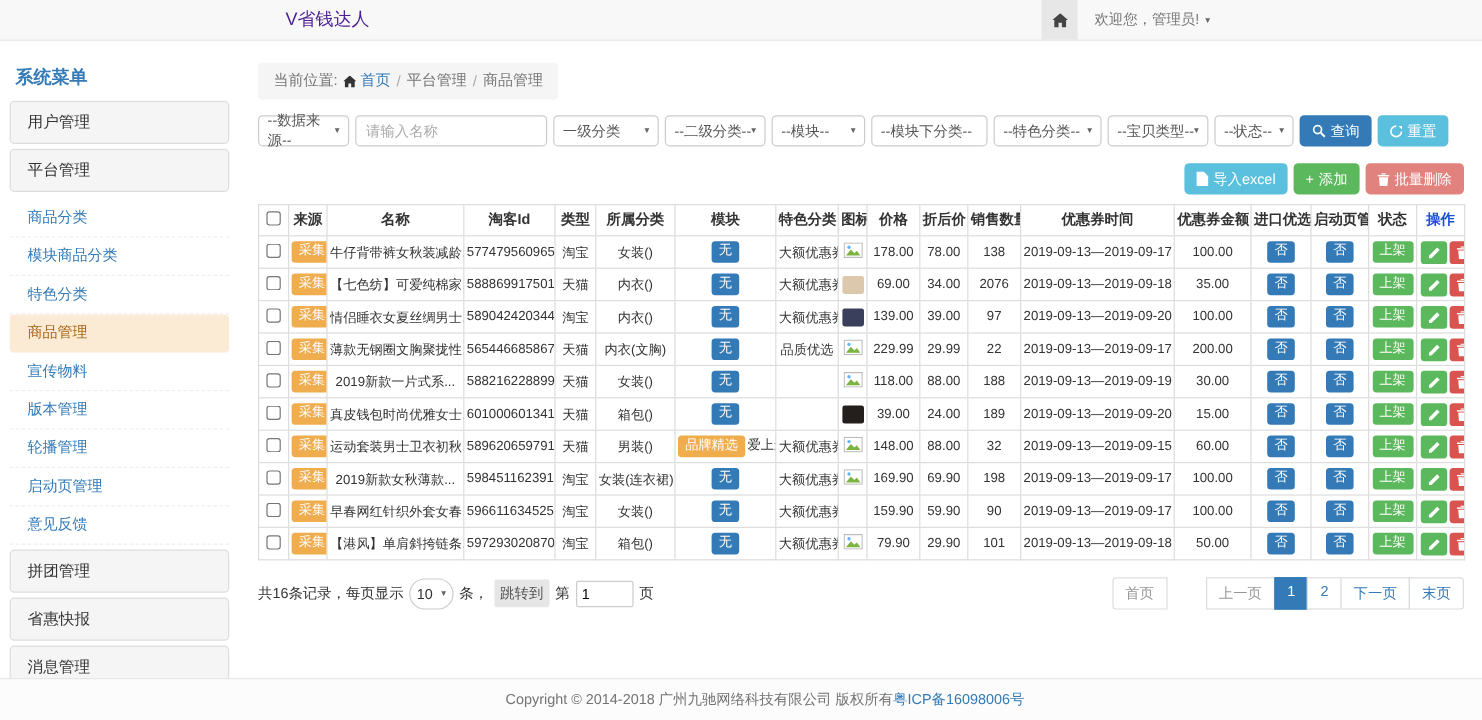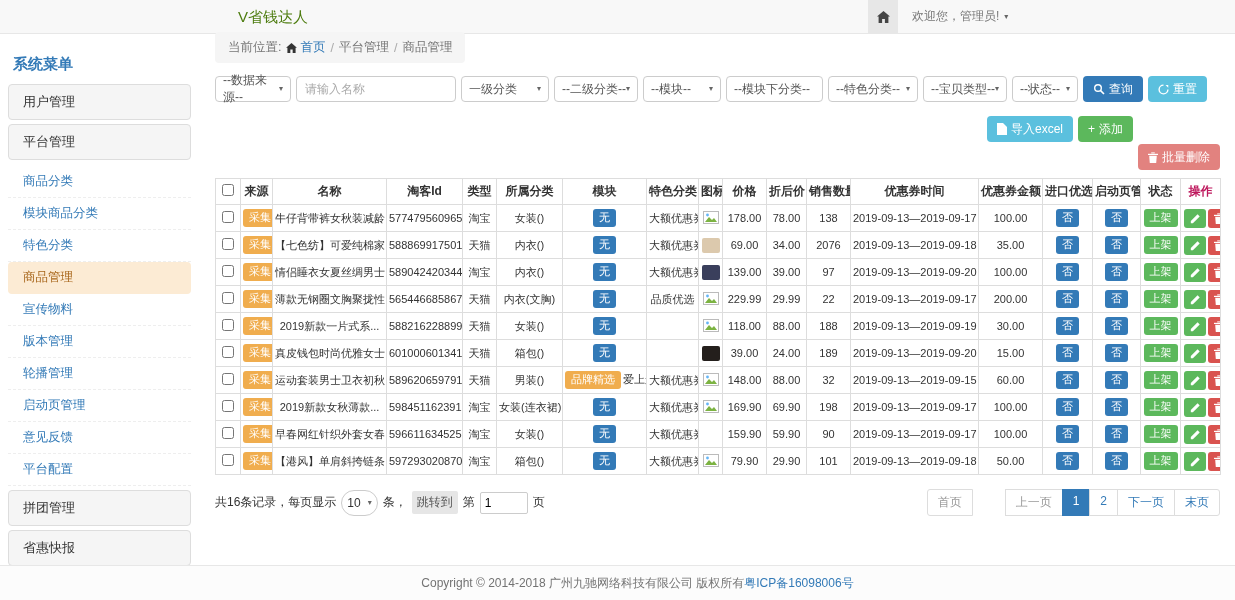--- a/index.html
+++ b/index.html
@@ -1,51 +1,51 @@
 <!DOCTYPE html>
 <html><head>
 <meta charset="utf-8">
 <style>
   html,body{margin:0;padding:0;}
   body{width:1235px;height:600px;overflow:hidden;position:relative;background:#fff;
        font-family:"Liberation Sans","DejaVu Sans",sans-serif;font-size:12px;color:#333;}
   
   .topbar{position:absolute;top:0;left:0;width:1235px;height:33px;background:#f8f8f8;border-bottom:1px solid #e7e7e7;}
-  .brand{position:absolute;left:238px;top:0;line-height:33px;font-size:15px;color:#4d7c0f;}
+  .brand{position:absolute;left:238px;top:0;line-height:33px;font-size:15px;color:#4c1d95;}
   .top-right{position:absolute;left:868px;top:0;height:33px;display:flex;align-items:stretch;}
   .home-box{width:30px;background:#e7e7e7;display:flex;align-items:center;justify-content:center;cursor:pointer;}
   .welcome{display:flex;align-items:center;gap:5px;color:#777;padding:0 14px;cursor:pointer;}
   .sc{font-size:8px;color:#666;line-height:1;}
   
   .sidebar{position:absolute;top:46px;left:8px;width:183px;}
   .sb-title{color:#337ab7;font-size:15px;font-weight:bold;padding:9px 5px 10px;}
   .sb-panel{background:#f5f5f5;border:1px solid:#ddd;border:1px solid #ddd;border-radius:4px;padding:8px 14px;margin-bottom:4px;font-size:13px;color:#333;cursor:pointer;}
   .sb-sub{padding:2px 0 4px;}
   .sb-link{color:#337ab7;padding:7px 15px;border-bottom:1px dashed #eee;font-size:12.5px;cursor:pointer;}
   .sb-active{background:#fcebd4;border-radius:4px;color:#a8671c;border-bottom:1px dashed transparent;}
   
-  .main{position:absolute;left:215px;top:32px;width:1005px;}
+  .main{position:absolute;left:215px;top:52px;width:1005px;}
   .breadcrumb{display:inline-flex;align-items:center;gap:5px;background:#f5f5f5;border-radius:4px;padding:7px 13px;color:#777;font-size:12.5px;}
   .bc-home{color:#337ab7;display:inline-flex;align-items:center;gap:3px;cursor:pointer;}
   .bc-sep{color:#aaa;}
   .filters{display:flex;align-items:center;gap:5px;margin-top:13px;}
   .sel{height:26px;border:1px solid #ccc;border-radius:4px;background:#fff;display:flex;align-items:center;justify-content:space-between;padding:0 7px;color:#555;cursor:pointer;box-sizing:border-box;}
   .w1{width:76px}.w3{width:88px}.w4{width:84px}.w5{width:78px}.w6{width:97px}.w7{width:90px}.w8{width:84px}.w9{width:66px}
   .txt{height:26px;width:160px;border:1px solid #ccc;border-radius:4px;padding:0 8px;box-sizing:border-box;font-size:12px;color:#333;}
   .txt::placeholder{color:#aaa;}
   .btn{height:26px;border:none;border-radius:4px;color:#fff;font-size:12px;display:inline-flex;align-items:center;gap:4px;padding:0 10px;cursor:pointer;font-family:inherit;}
   .bp{background:#337ab7;}
   .bi{background:#5bc0de;text-align:center;}
   .bs{background:#5cb85c;}
-  .bd{background:#e2827f;margin-top:28px;}
+  .bd{background:#e2827f;}
   .toolbar{margin-top:14px;display:flex;justify-content:flex-end;gap:5px;}
   
   table.grid{width:1005px;border-collapse:collapse;table-layout:fixed;margin-top:8px;}
   .grid th{border:1px solid #ddd;padding:4px 2px;font-size:12px;color:#333;background:#fff;white-space:nowrap;overflow:hidden;}
-  .grid th.op-col{color:#be185d;}
+  .grid th.op-col{color:#1d4ed8;}
   .grid td{border:1px solid #ddd;padding:3px 2px;text-align:center;font-size:11px;color:#333;height:20px;white-space:nowrap;overflow:hidden;}
   .bdg{display:inline-block;color:#fff;border-radius:3px;padding:2px 6px;font-size:11px;line-height:1.2;}
   .b-orange{background:#f0ad4e;}
   .b-blue{background:#337ab7;}
   .b-green{background:#5cb85c;}
   .module-text{margin-left:2px;}
   .thumb{width:18px;height:15px;border-radius:2px;display:inline-block;vertical-align:middle;}
   .op{width:22px;height:19px;border:none;border-radius:3px;display:inline-flex;align-items:center;justify-content:center;cursor:pointer;margin:0 1px;}
   .op-edit{background:#5cb85c;}
   .op-del{background:#d9534f;}
@@ -96,21 +96,20 @@
       <div class="sb-sub">
         <div class="sb-link">商品分类</div>
         <div class="sb-link">模块商品分类</div>
         <div class="sb-link">特色分类</div>
         <div class="sb-link sb-active">商品管理</div>
         <div class="sb-link">宣传物料</div>
         <div class="sb-link">版本管理</div>
         <div class="sb-link">轮播管理</div>
         <div class="sb-link">启动页管理</div>
         <div class="sb-link">意见反馈</div>
-        <div class="sb-link">平台配置</div>
       </div>
       <div class="sb-panel">拼团管理</div>
       <div class="sb-panel">省惠快报</div>
       <div class="sb-panel">消息管理</div>
     </div>
 </div>
 
 <div class="main">
 
   <div class="breadcrumb">

